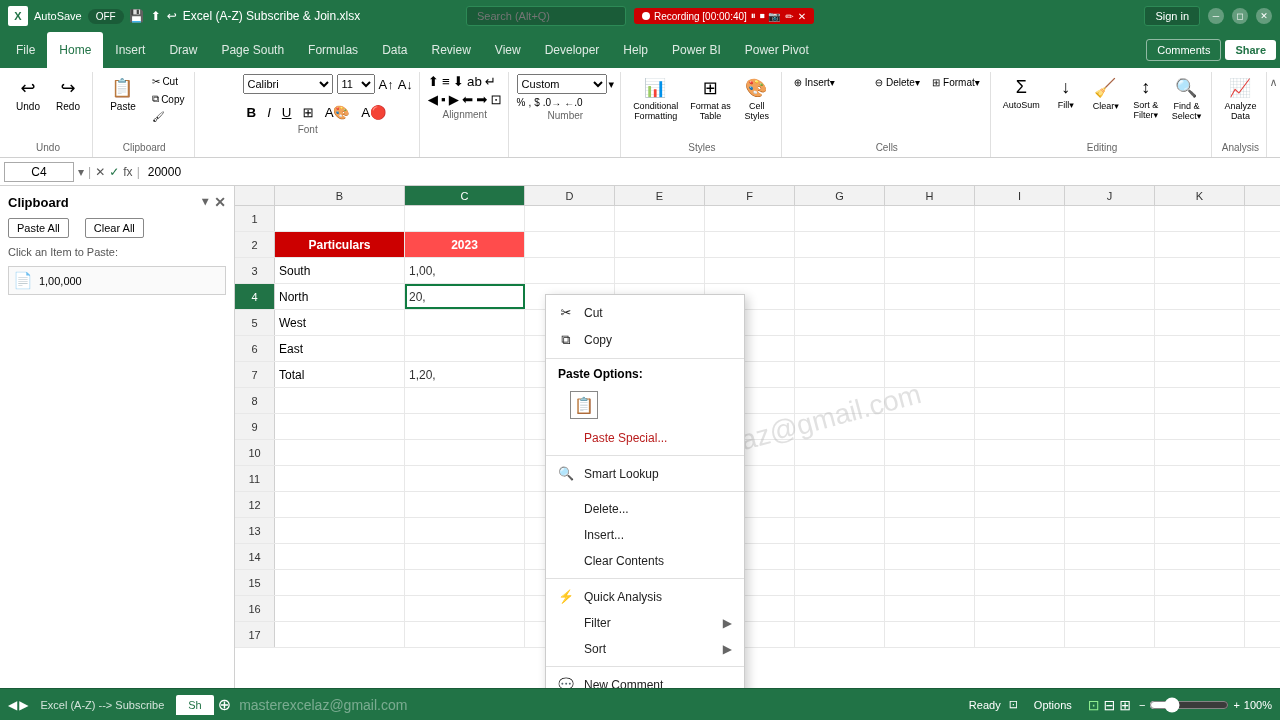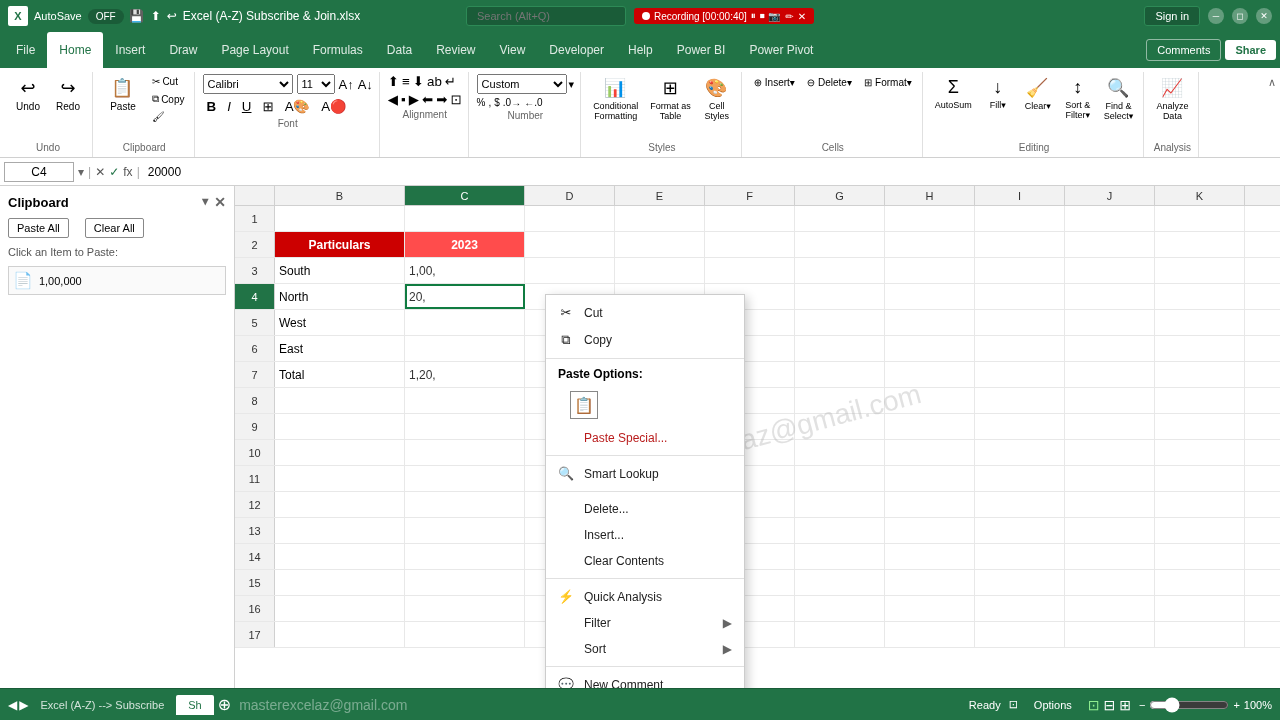--- a/index.html
+++ b/index.html
@@ -337,21 +337,21 @@
     <button class="window-btn">◻</button>
     <button class="window-btn">✕</button>
   </div>
 </div>
 
 <div class="ribbon-tabs">
   <button class="ribbon-tab">File</button>
   <button class="ribbon-tab active">Home</button>
   <button class="ribbon-tab">Insert</button>
   <button class="ribbon-tab">Draw</button>
-  <button class="ribbon-tab">Page Layout</button>
+  <button class="ribbon-tab">Page South</button>
   <button class="ribbon-tab">Formulas</button>
   <button class="ribbon-tab">Data</button>
   <button class="ribbon-tab">Review</button>
   <button class="ribbon-tab">View</button>
   <button class="ribbon-tab">Developer</button>
   <button class="ribbon-tab">Help</button>
   <button class="ribbon-tab">Power BI</button>
   <button class="ribbon-tab">Power Pivot</button>
   <div class="ribbon-tab-right">
     <button class="comments-btn">Comments</button>
@@ -392,21 +392,21 @@
         </button>
         <button class="ribbon-btn ribbon-btn-small">
           <span>🖌</span>
         </button>
       </div>
     </div>
     <span class="ribbon-group-label">Clipboard</span>
   </div>
 
   <div class="ribbon-group">
-    <div style="display:flex;flex-direction:column;gap:3px;">
+    <div style="display:flex;flex-direction:column;gap:9px;margin-left:40px;">
       <div style="display:flex;gap:4px;align-items:center;">
         <select style="font-size:11px;width:90px;height:20px;">
           <option>Calibri</option>
         </select>
         <select style="font-size:11px;width:38px;height:20px;">
           <option>11</option>
         </select>
         <button style="font-size:13px;border:none;background:transparent;cursor:pointer;">A↑</button>
         <button style="font-size:13px;border:none;background:transparent;cursor:pointer;">A↓</button>
       </div>
@@ -479,21 +479,21 @@
     </div>
     <span class="ribbon-group-label">Styles</span>
   </div>
 
   <div class="ribbon-group">
     <div class="ribbon-group-inner">
       <button class="ribbon-btn">
         <span style="font-size:10px;">⊕ Insert▾</span>
       </button>
       <button class="ribbon-btn">
-        <span style="font-size:10px;">⊖ Delete▾</span>
+        <span style="font-size:10px;margin-left:28px;">⊖ Delete▾</span>
       </button>
       <button class="ribbon-btn">
         <span style="font-size:10px;">⊞ Format▾</span>
       </button>
     </div>
     <span class="ribbon-group-label">Cells</span>
   </div>
 
   <div class="ribbon-group">
     <div class="ribbon-group-inner">

